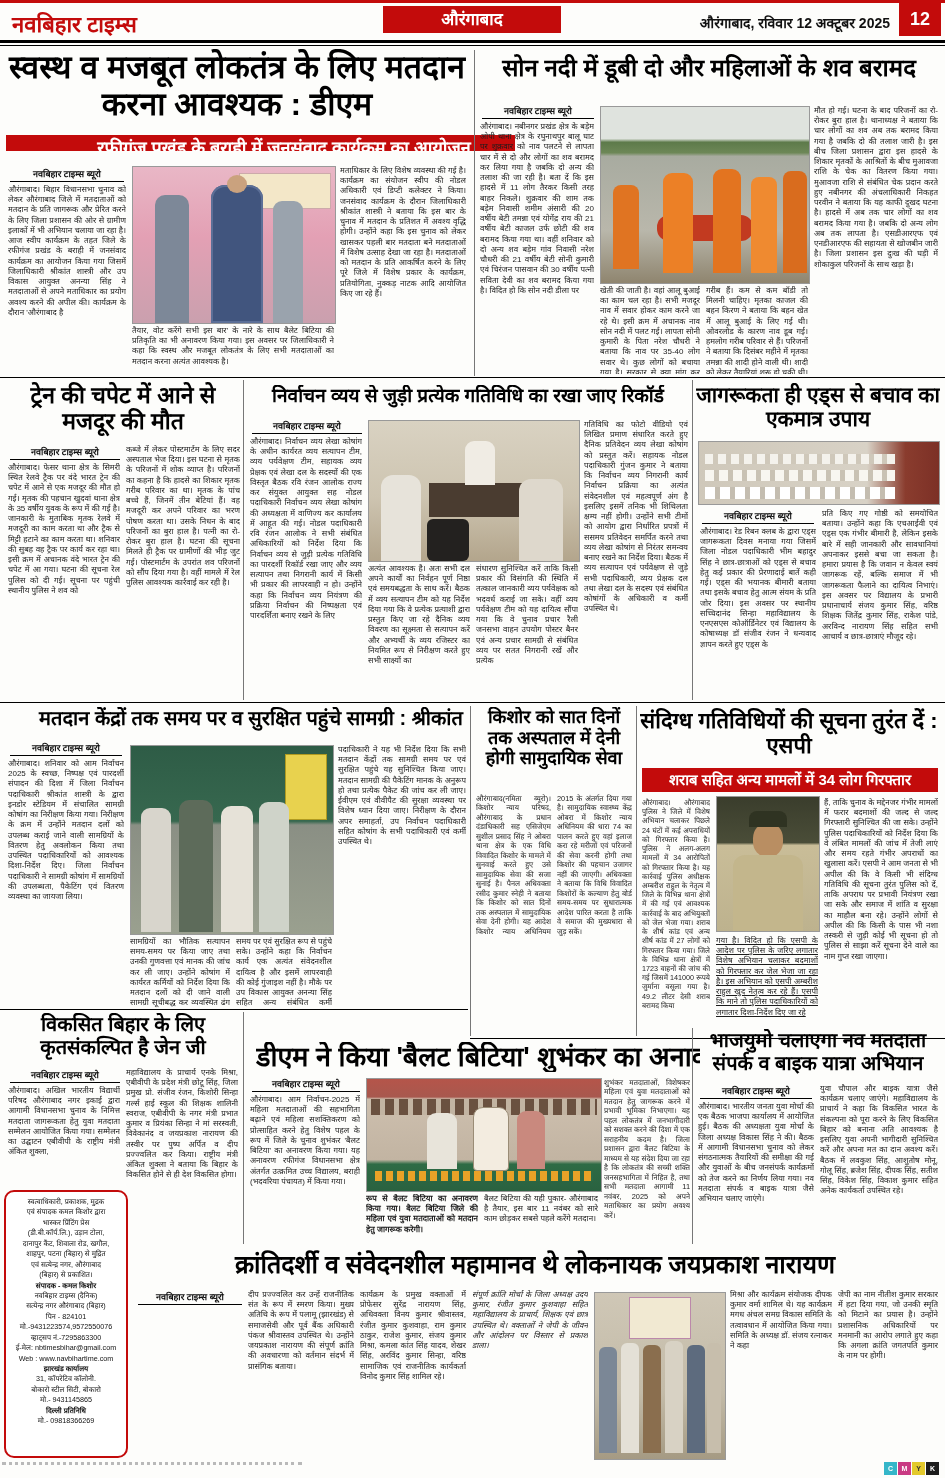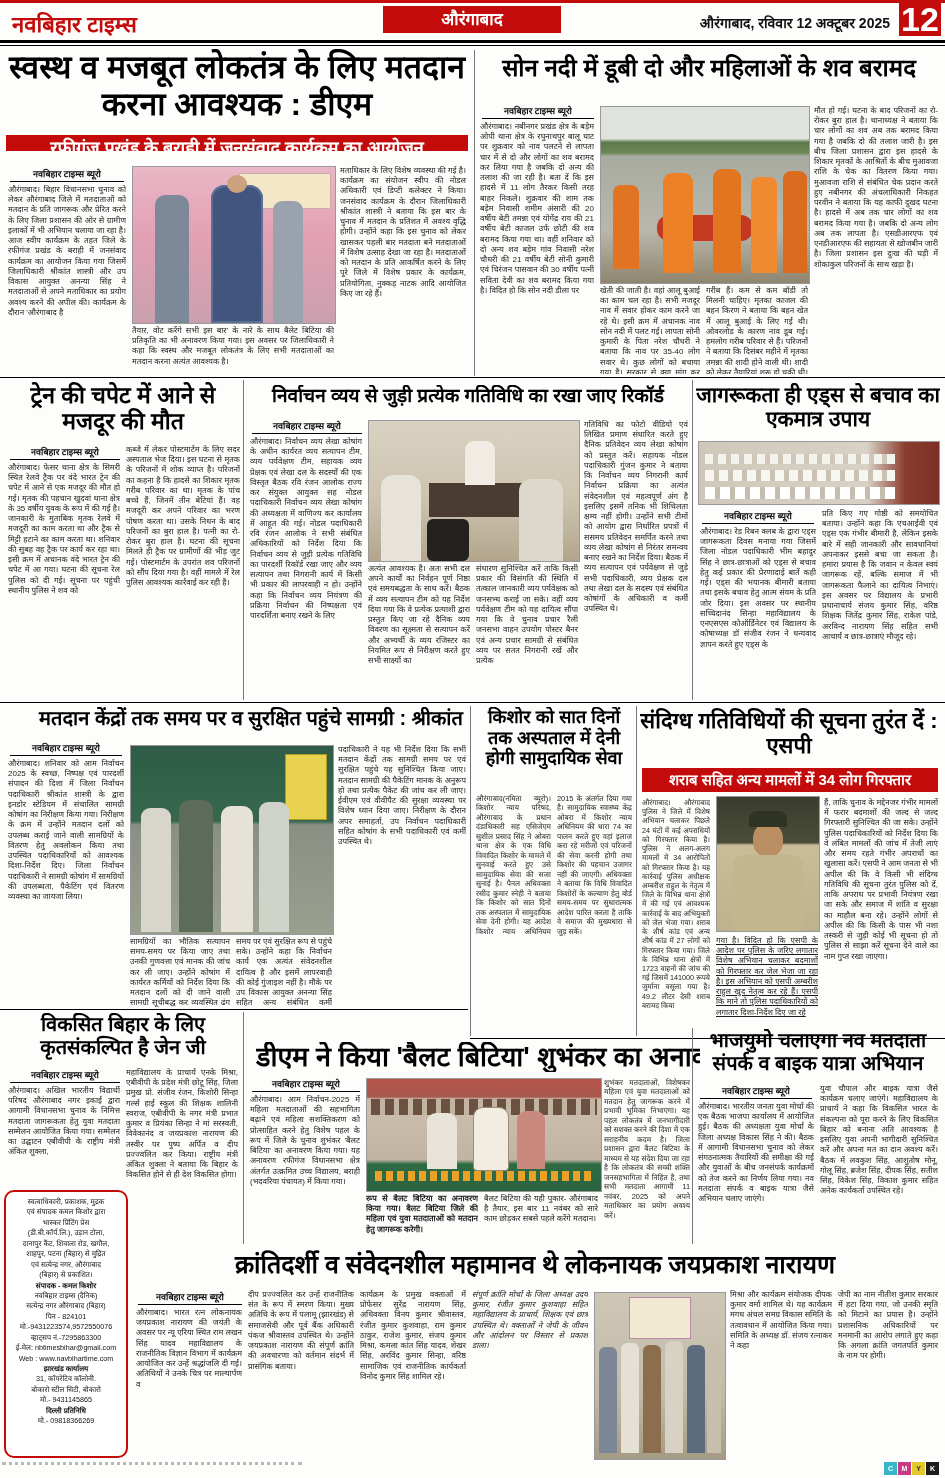--- a/index.html
+++ b/index.html
@@ -20,26 +20,26 @@
 </style>
 </head>
 <body>
 
 <div id="page">
 
   <div class="abs" style="left:0;top:0;width:945px;height:3px;background:#c30b0b;"></div>
   <div class="abs" style="left:12px;top:8px;font-size:22px;font-weight:bold;color:#c30b0b;border-bottom:3px solid #000;padding:0 4px 2px 0;">नवबिहार टाइम्स</div>
   <div class="abs redbar" style="left:383px;top:6px;width:178px;height:27px;font-size:17px;line-height:27px;">औरंगाबाद</div>
   <div class="abs" style="left:628px;top:13px;width:262px;font-size:14px;font-weight:bold;text-align:right;">औरंगाबाद, रविवार 12 अक्टूबर 2025</div>
-  <div class="abs redbar" style="left:899px;top:2px;width:42px;height:34px;font-size:34px;line-height:34px;">12</div>
+  <div class="abs redbar" style="left:899px;top:2px;width:42px;height:34px;font-size:18px;line-height:34px;">12</div>
   <div class="abs" style="left:0;top:40px;width:945px;height:0;border-top:3px solid #000;"></div>
   <div class="abs" style="left:0;top:45px;width:945px;height:0;border-top:1px solid #000;"></div>
 
   <div class="abs headline" style="left:6px;top:49px;width:462px;height:82px;font-size:32px;">स्वस्थ व मजबूत लोकतंत्र के लिए मतदान करना आवश्यक : डीएम</div>
-  <div class="abs redbar" style="left:6px;top:135px;width:462px;height:16px;font-size:18px;line-height:26px;">रफीगंज प्रखंड के बराही में जनसंवाद कार्यक्रम का आयोजन</div>
+  <div class="abs redbar" style="left:6px;top:135px;width:462px;height:16px;font-size:18px;line-height:26px;padding-left:47px;">रफीगंज प्रखंड के बराही में जनसंवाद कार्यक्रम का आयोजन</div>
   <div class="abs byline" style="left:10px;top:167px;width:114px;">नवबिहार टाइम्स ब्यूरो</div>
   <div class="abs col" style="left:8px;top:185px;width:118px;height:187px;">औरंगाबाद। बिहार विधानसभा चुनाव को लेकर औरंगाबाद जिले में मतदाताओं को मतदान के प्रति जागरूक और प्रेरित करने के लिए जिला प्रशासन की ओर से ग्रामीण इलाकों में भी अभियान चलाया जा रहा है। आज स्वीप कार्यक्रम के तहत जिले के रफीगंज प्रखंड के बराही में जनसंवाद कार्यक्रम का आयोजन किया गया जिसमें जिलाधिकारी श्रीकांत शास्त्री और उप विकास आयुक्त अनन्या सिंह ने मतदाताओं से अपने मताधिकार का प्रयोग अवश्य करने की अपील की। कार्यक्रम के दौरान 'औरंगाबाद है</div>
   <div class="abs photo" style="left:132px;top:166px;width:202px;height:156px;background:linear-gradient(180deg,#e9b7c6 0%,#e3a0b4 45%,#caa0ae 100%);">
     <div style="position:absolute;right:4px;top:6px;width:90px;height:34px;background:#f3e7c8;border:1px solid #caa;"></div>
     <div style="position:absolute;left:22px;top:28px;width:34px;height:128px;background:#7d8898;border-radius:10px 10px 0 0;"></div>
     <div style="position:absolute;left:78px;top:18px;width:52px;height:138px;background:#41557e;border-radius:14px 14px 0 0;box-shadow:inset 0 0 0 2px #5c6f97;"></div>
     <div style="position:absolute;left:140px;top:34px;width:30px;height:122px;background:#9aa3ad;border-radius:9px 9px 0 0;"></div>
     <div style="position:absolute;left:94px;top:8px;width:20px;height:18px;background:#caa27e;border-radius:50%;"></div>
   </div>
   <div class="abs col" style="left:132px;top:326px;width:202px;height:46px;">तैयार, वोट करेंगे सभी इस बार' के नारे के साथ बैलेट बिटिया की प्रतिकृति का भी अनावरण किया गया। इस अवसर पर जिलाधिकारी ने कहा कि स्वस्थ और मजबूत लोकतंत्र के लिए सभी मतदाताओं का मतदान करना अत्यंत आवश्यक है।</div>
@@ -75,21 +75,21 @@
   <div class="abs byline" style="left:252px;top:419px;width:110px;">नवबिहार टाइम्स ब्यूरो</div>
   <div class="abs col" style="left:250px;top:437px;width:112px;height:261px;">औरंगाबाद। निर्वाचन व्यय लेखा कोषांग के अधीन कार्यरत व्यय सत्यापन टीम, व्यय पर्यवेक्षण टीम, सहायक व्यय प्रेक्षक एवं लेखा दल के सदस्यों की एक विस्तृत बैठक रवि रंजन आलोक राज्य कर संयुक्त आयुक्त सह नोडल पदाधिकारी निर्वाचन व्यय लेखा कोषांग की अध्यक्षता में वाणिज्य कर कार्यालय में आहूत की गई। नोडल पदाधिकारी रवि रंजन आलोक ने सभी संबंधित अधिकारियों को निर्देश दिया कि निर्वाचन व्यय से जुड़ी प्रत्येक गतिविधि का पारदर्शी रिकॉर्ड रखा जाए और व्यय सत्यापन तथा निगरानी कार्य में किसी भी प्रकार की लापरवाही न हो। उन्होंने कहा कि निर्वाचन व्यय नियंत्रण की प्रक्रिया निर्वाचन की निष्पक्षता एवं पारदर्शिता बनाए रखने के लिए</div>
   <div class="abs photo" style="left:368px;top:420px;width:210px;height:140px;background:linear-gradient(180deg,#d9d2c2 0%,#cdc4b0 55%,#b3a58c 100%);">
     <div style="position:absolute;left:60px;top:62px;width:96px;height:34px;background:#4a3c30;"></div>
     <div style="position:absolute;left:12px;top:54px;width:40px;height:86px;background:#e7e3da;border-radius:12px 12px 0 0;"></div>
     <div style="position:absolute;left:96px;top:20px;width:30px;height:44px;background:#f0ece4;border-radius:9px 9px 0 0;"></div>
     <div style="position:absolute;left:150px;top:58px;width:44px;height:82px;background:#ded8cc;border-radius:12px 12px 0 0;"></div>
     <div style="position:absolute;left:58px;top:98px;width:42px;height:42px;background:#23211f;border-radius:6px;"></div>
   </div>
   <div class="abs col" style="left:368px;top:564px;width:102px;height:134px;">अत्यंत आवश्यक है। अतः सभी दल अपने कार्यों का निर्वहन पूर्ण निष्ठा एवं समयबद्धता के साथ करें। बैठक में व्यय सत्यापन टीम को यह निर्देश दिया गया कि वे प्रत्येक प्रत्याशी द्वारा प्रस्तुत किए जा रहे दैनिक व्यय विवरण का सूक्ष्मता से सत्यापन करें और अभ्यर्थी के व्यय रजिस्टर का नियमित रूप से निरीक्षण करते हुए सभी साक्ष्यों का</div>
-  <div class="abs col" style="left:476px;top:564px;width:102px;height:134px;">संधारण सुनिश्चित करें ताकि किसी प्रकार की विसंगति की स्थिति में तत्काल जानकारी व्यय पर्यवेक्षक को जनसभ्ध कराई जा सके। वहीं व्यय पर्यवेक्षण टीम को यह दायित्व सौंपा गया कि वे चुनाव प्रचार रैली जनसभा वाहन उपयोग पोस्टर बैनर एवं अन्य प्रचार सामग्री से संबंधित व्यय पर सतत निगरानी रखें और प्रत्येक</div>
+  <div class="abs col" style="left:476px;top:564px;width:102px;height:134px;">संधारण सुनिश्चित करें ताकि किसी प्रकार की विसंगति की स्थिति में तत्काल जानकारी व्यय पर्यवेक्षक को भदवर्ध कराई जा सके। वहीं व्यय पर्यवेक्षण टीम को यह दायित्व सौंपा गया कि वे चुनाव प्रचार रैली जनसभा वाहन उपयोग पोस्टर बैनर एवं अन्य प्रचार सामग्री से संबंधित व्यय पर सतत निगरानी रखें और प्रत्येक</div>
   <div class="abs col" style="left:584px;top:420px;width:104px;height:278px;">गतिविधि का फोटो वीडियो एवं लिखित प्रमाण संधारित करते हुए दैनिक प्रतिवेदन व्यय लेखा कोषांग को प्रस्तुत करें। सहायक नोडल पदाधिकारी गुंजन कुमार ने बताया कि निर्वाचन व्यय निगरानी कार्य निर्वाचन प्रक्रिया का अत्यंत संवेदनशील एवं महत्वपूर्ण अंग है इसलिए इसमें तनिक भी शिथिलता क्षम्य नहीं होगी। उन्होंने सभी टीमों को आयोग द्वारा निर्धारित प्रपत्रों में ससमय प्रतिवेदन समर्पित करने तथा व्यय लेखा कोषांग से निरंतर समन्वय बनाए रखने का निर्देश दिया। बैठक में व्यय सत्यापन एवं पर्यवेक्षण से जुड़े सभी पदाधिकारी, व्यय प्रेक्षक दल तथा लेखा दल के सदस्य एवं संबंधित कोषांगों के अधिकारी व कर्मी उपस्थित थे।</div>
 
   <div class="abs vline" style="left:692px;top:380px;height:320px;"></div>
 
   <div class="abs headline" style="left:696px;top:383px;width:244px;height:54px;font-size:21px;">जागरूकता ही एड्स से बचाव का एकमात्र उपाय</div>
   <div class="abs photo" style="left:698px;top:441px;width:240px;height:62px;background:linear-gradient(90deg,#cfc8ba 0%,#d8d2c6 70%,#8a3c2e 86%,#7c3026 100%);">
     <div style="position:absolute;left:6px;top:12px;width:190px;height:10px;background:repeating-linear-gradient(90deg,#f4f2ec 0 8px,#cfc8ba 8px 13px);"></div>
     <div style="position:absolute;left:6px;top:28px;width:190px;height:11px;background:repeating-linear-gradient(90deg,#f8f6f0 0 9px,#c9c2b4 9px 14px);"></div>
     <div style="position:absolute;left:6px;top:45px;width:190px;height:12px;background:repeating-linear-gradient(90deg,#ffffff 0 10px,#c4bdb0 10px 15px);"></div>
   </div>
@@ -182,21 +182,20 @@
 
   <div class="abs vline" style="left:692px;top:1028px;height:216px;"></div>
 
   <div class="abs headline" style="left:696px;top:1029px;width:244px;height:50px;font-size:20px;">भाजयुमो चलाएगा नव मतदाता संपर्क व बाइक यात्रा अभियान</div>
   <div class="abs byline" style="left:700px;top:1084px;width:112px;">नवबिहार टाइम्स ब्यूरो</div>
   <div class="abs col" style="left:698px;top:1102px;width:116px;height:142px;">औरंगाबाद। भारतीय जनता युवा मोर्चा की एक बैठक भाजपा कार्यालय में आयोजित हुई। बैठक की अध्यक्षता युवा मोर्चा के जिला अध्यक्ष विकास सिंह ने की। बैठक में आगामी विधानसभा चुनाव को लेकर संगठनात्मक तैयारियों की समीक्षा की गई और युवाओं के बीच जनसंपर्क कार्यक्रमों को तेज करने का निर्णय लिया गया। नव मतदाता संपर्क व बाइक यात्रा जैसे अभियान चलाए जाएंगे।</div>
   <div class="abs col" style="left:820px;top:1084px;width:118px;height:160px;">युवा चौपाल और बाइक यात्रा जैसे कार्यक्रम चलाए जाएंगे। महाविद्यालय के प्राचार्य ने कहा कि विकसित भारत के संकल्पना को पूरा करने के लिए विकसित बिहार को बनाना अति आवश्यक है इसलिए युवा अपनी भागीदारी सुनिश्चित करें और अपना मत का दान अवश्य करें। बैठक में लवकुश सिंह, आशुतोष मोनू, गोलू सिंह, ब्रजेश सिंह, दीपक सिंह, सतीश सिंह, विकेश सिंह, विकाश कुमार सहित अनेक कार्यकर्ता उपस्थित रहे।</div>
 
   <div class="abs headline" style="left:130px;top:1250px;width:810px;height:34px;font-size:25px;white-space:nowrap;">क्रांतिदर्शी व संवेदनशील महामानव थे लोकनायक जयप्रकाश नारायण</div>
   <div class="abs byline" style="left:138px;top:1290px;width:104px;">नवबिहार टाइम्स ब्यूरो</div>
-  <div class="abs col" style="left:136px;top:1308px;width:106px;height:152px;">औरंगाबाद। भारत रत्न लोकनायक जयप्रकाश नारायण की जयंती के अवसर पर न्यू एरिया स्थित राम लखन सिंह यादव महाविद्यालय के राजनीतिक विज्ञान विभाग में कार्यक्रम आयोजित कर उन्हें श्रद्धांजलि दी गई। अतिथियों ने उनके चित्र पर माल्यार्पण व</div>
   <div class="abs col" style="left:248px;top:1290px;width:106px;height:170px;">दीप प्रज्ज्वलित कर उन्हें राजनीतिक संत के रूप में स्मरण किया। मुख्य अतिथि के रूप में पलामू (झारखंड) से समाजसेवी और पूर्व बैंक अधिकारी पंकज श्रीवास्तव उपस्थित थे। उन्होंने जयप्रकाश नारायण की संपूर्ण क्रांति की अवधारणा को वर्तमान संदर्भ में प्रासंगिक बताया।</div>
   <div class="abs col" style="left:360px;top:1290px;width:106px;height:170px;">कार्यक्रम के प्रमुख वक्ताओं में प्रोफेसर सुरेंद्र नारायण सिंह, अधिवक्ता विनय कुमार श्रीवास्तव, रंजीत कुमार कुशवाहा, राम कुमार ठाकुर, राजेश कुमार, संजय कुमार मिश्रा, कमला कांत सिंह यादव, शेखर सिंह, अरविंद कुमार सिन्हा, वरिष्ठ सामाजिक एवं राजनीतिक कार्यकर्ता विनोद कुमार सिंह शामिल रहे।</div>
   <div class="abs col" style="left:472px;top:1290px;width:116px;height:170px;font-style:italic;">संपूर्ण क्रांति मोर्चा के जिला अध्यक्ष उदय कुमार, रंजीत कुमार कुशवाहा सहित महाविद्यालय के प्राचार्य, शिक्षक एवं छात्र उपस्थित थे। वक्ताओं ने जेपी के जीवन और आंदोलन पर विस्तार से प्रकाश डाला।</div>
   <div class="abs photo" style="left:594px;top:1292px;width:130px;height:166px;background:linear-gradient(180deg,#cfc7b6 0%,#c3bba8 60%,#a59a83 100%);">
     <div style="position:absolute;left:34px;top:4px;width:60px;height:40px;background:#f1e9d2;border:1px solid #b8a; "></div>
     <div style="position:absolute;left:4px;top:54px;width:18px;height:106px;background:#7b8796;border-radius:6px 6px 0 0;"></div>
     <div style="position:absolute;left:26px;top:50px;width:18px;height:110px;background:#e4e0d6;border-radius:6px 6px 0 0;"></div>
     <div style="position:absolute;left:48px;top:52px;width:18px;height:108px;background:#8a6e4e;border-radius:6px 6px 0 0;"></div>
     <div style="position:absolute;left:70px;top:48px;width:18px;height:112px;background:#d8d2c4;border-radius:6px 6px 0 0;"></div>
     <div style="position:absolute;left:92px;top:52px;width:18px;height:108px;background:#5d6b7e;border-radius:6px 6px 0 0;"></div>

